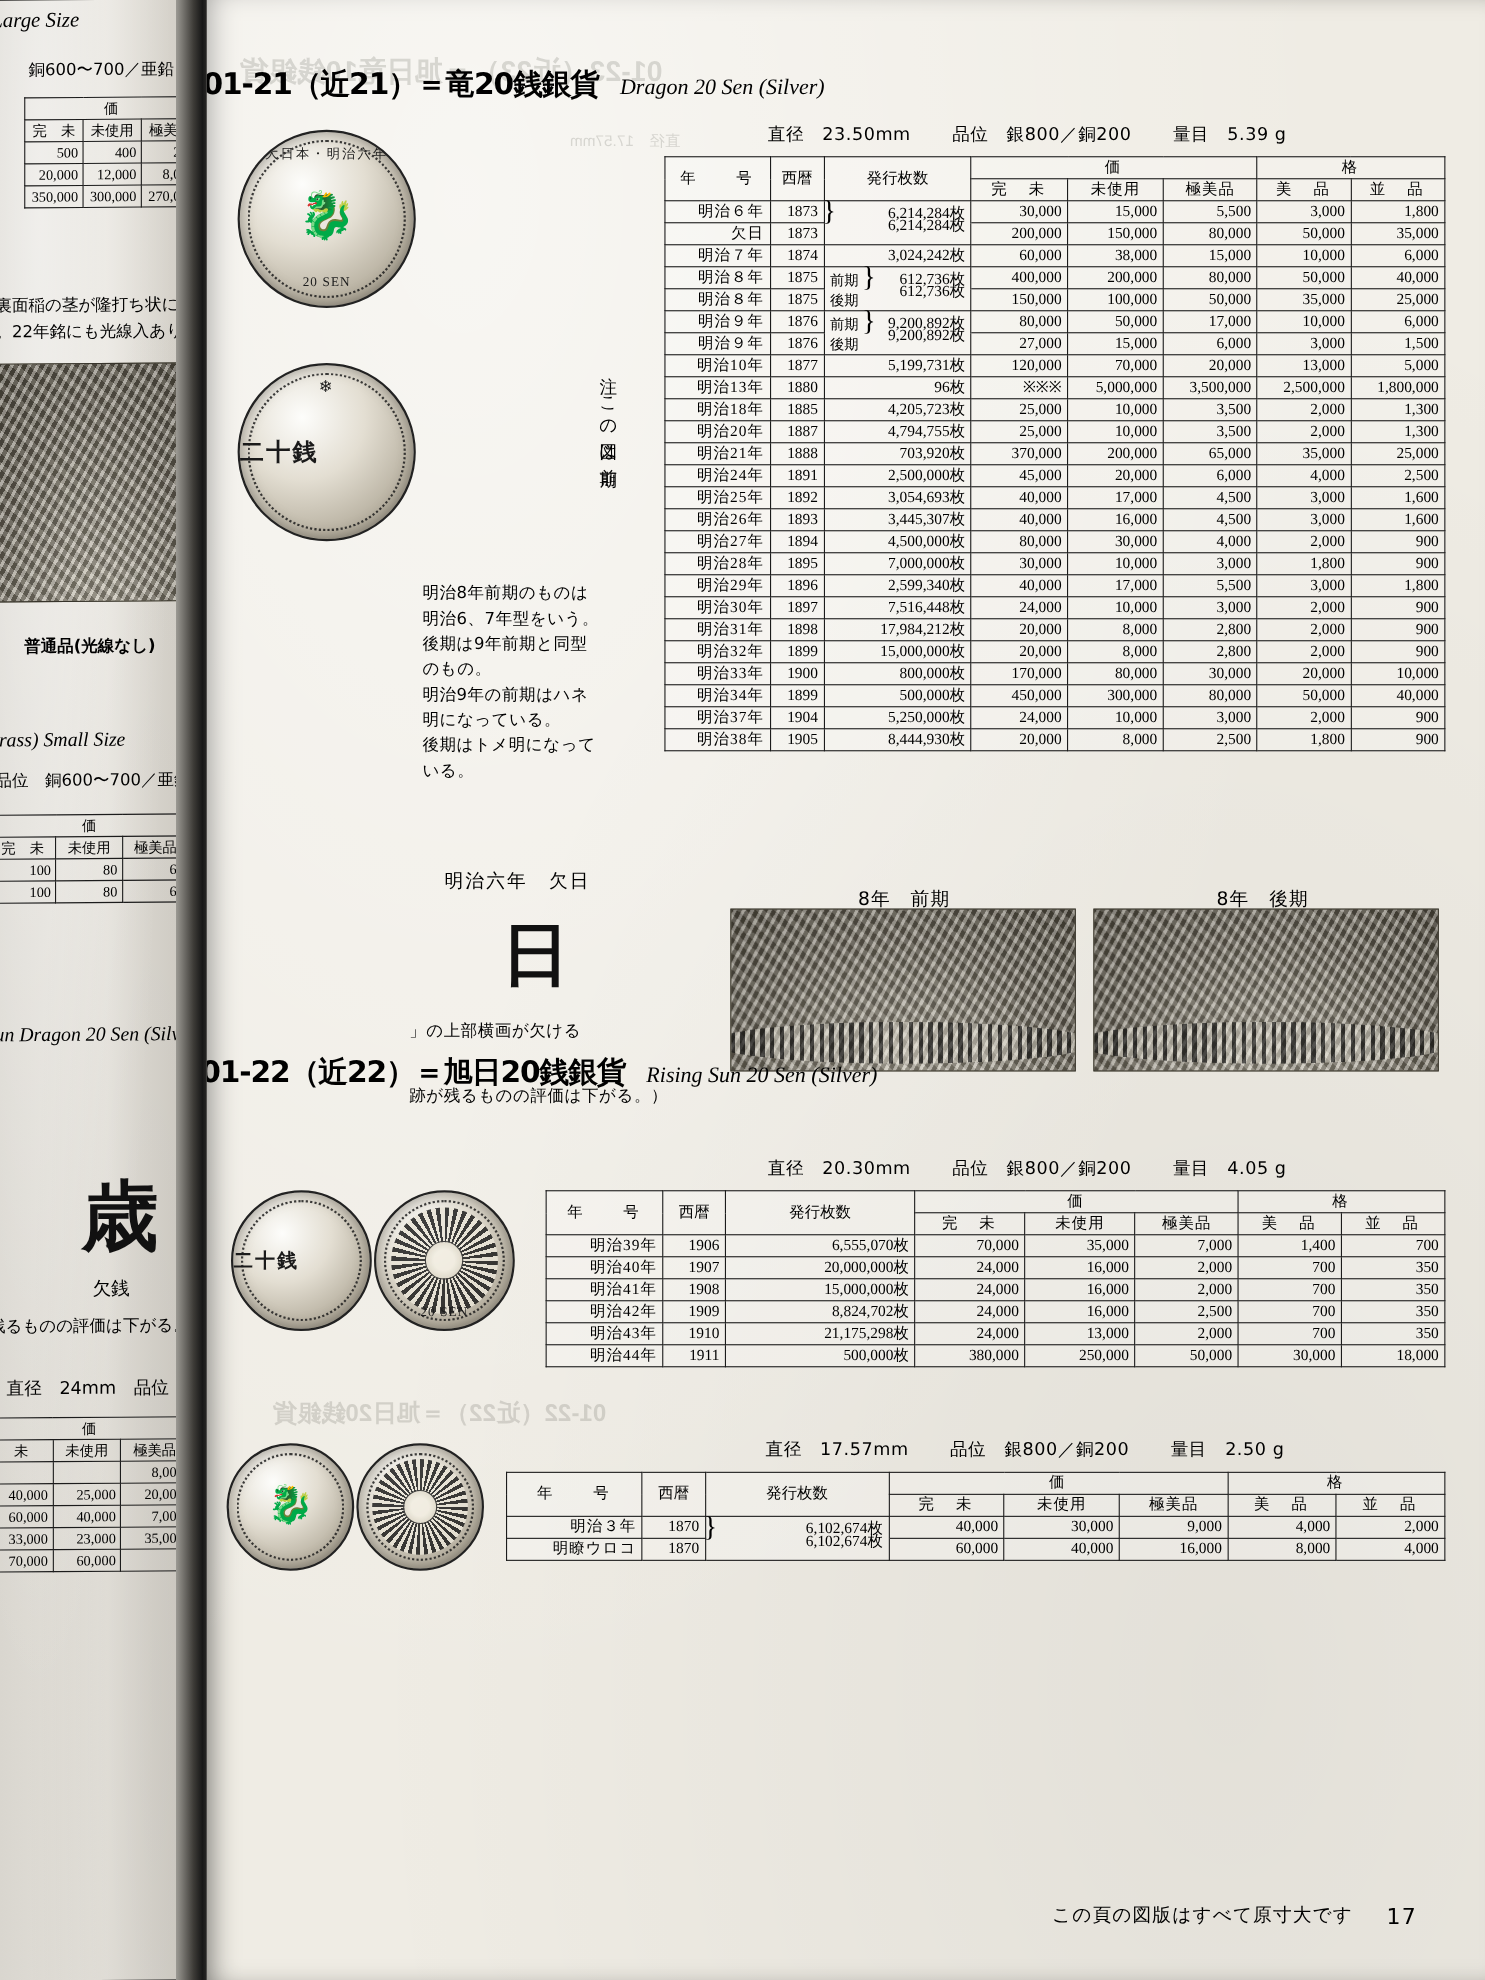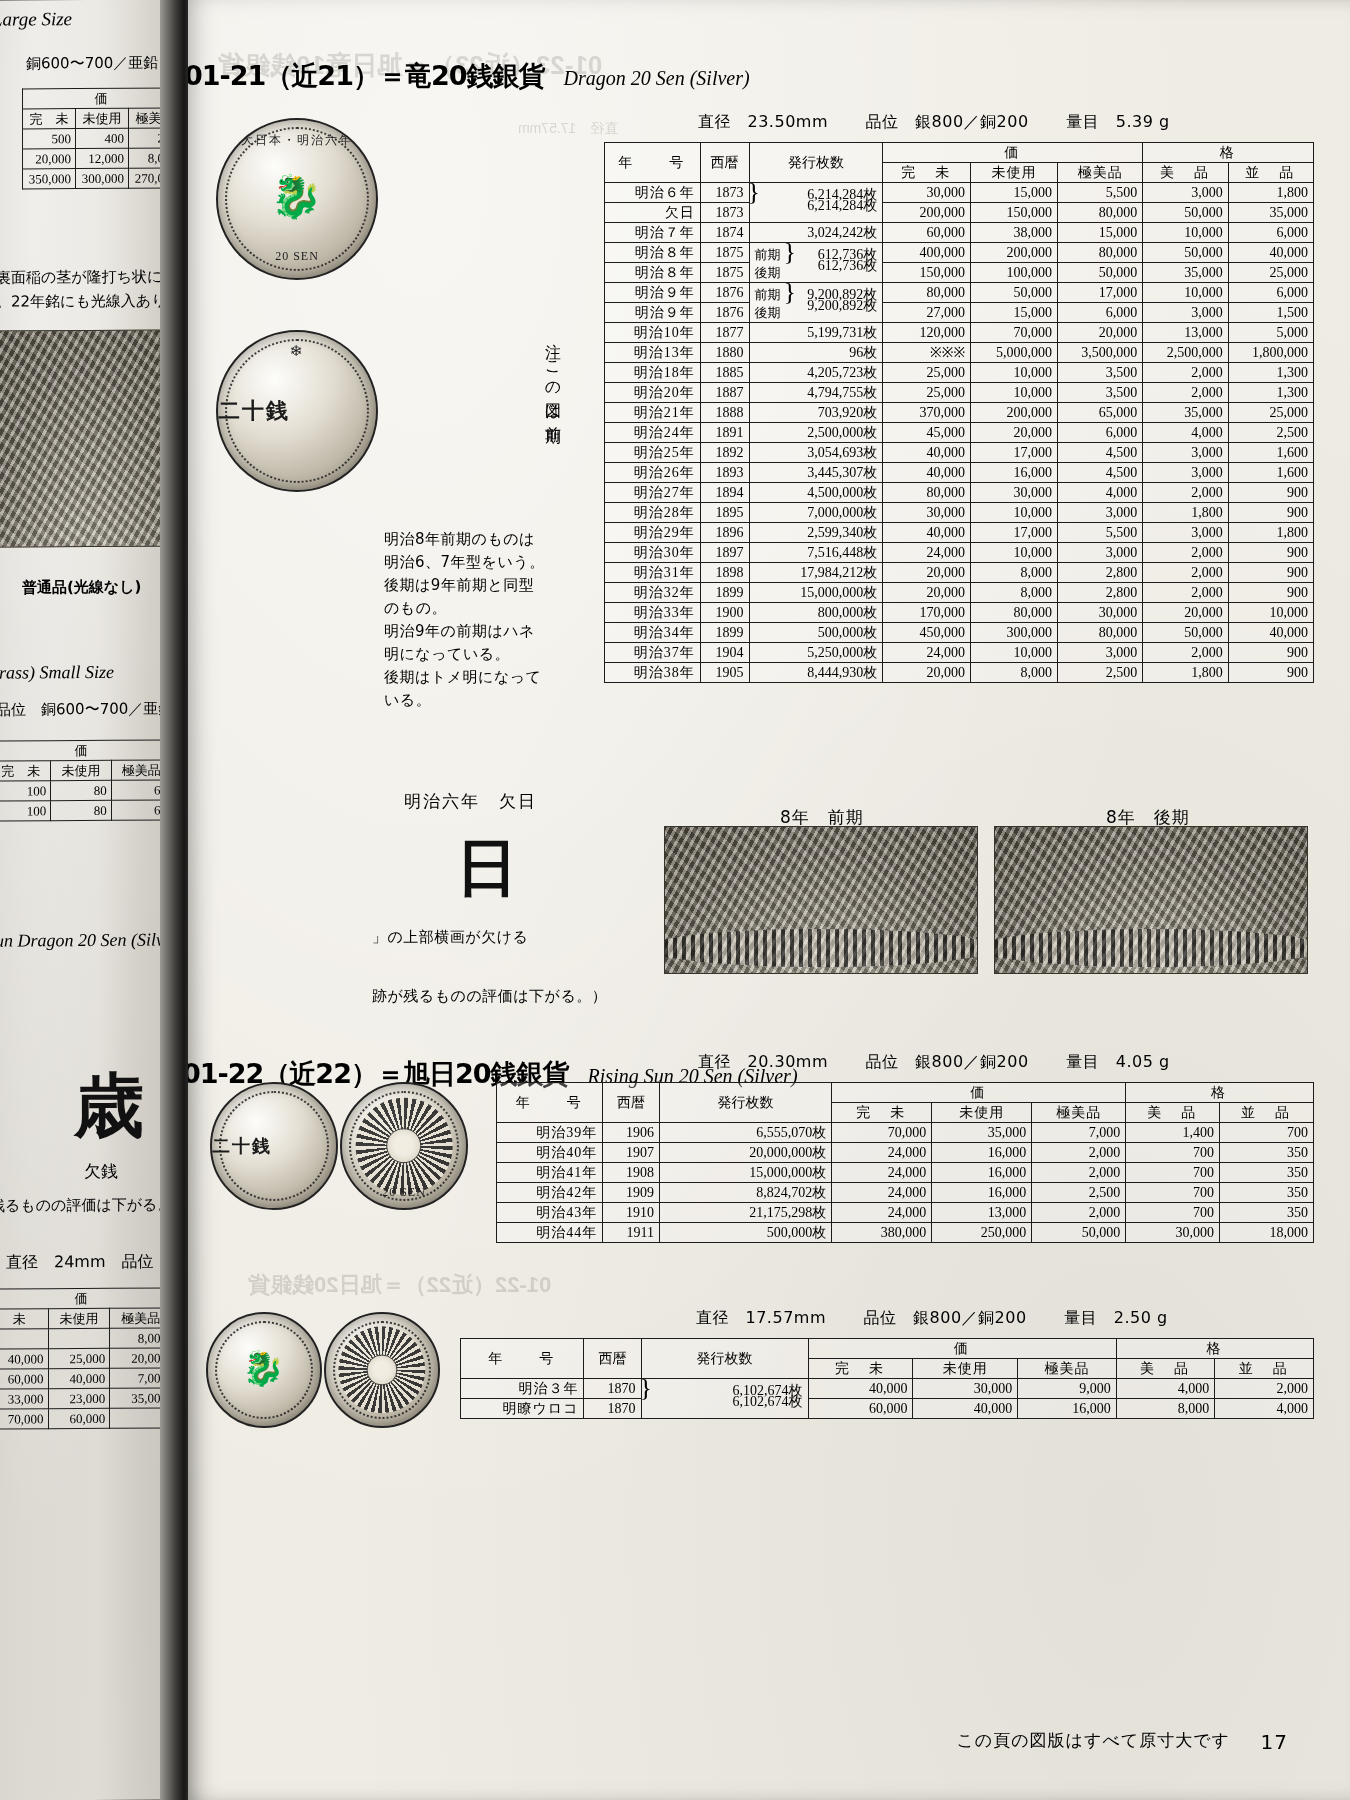--- a/index.html
+++ b/index.html
@@ -639,21 +639,21 @@
   <div class="photo" style="left:476px;top:826px;width:312px;height:146px;">
     <div class="tex"></div>
       <div class="edge"></div>
   </div>
   <div class="photo-cap jp" style="left:918px;top:806px;">8年　後期</div>
   <div class="photo" style="left:806px;top:826px;width:312px;height:146px;">
     <div class="tex"></div>
       <div class="edge"></div>
   </div>
 
-  <div class="sec-head jp" style="left:-6px;top:1056px;text-align:center;">
+  <div class="sec-head jp" style="left:-6px;top:957px;text-align:center;">
     <span class="code">01-22（近22）＝旭日20銭銀貨</span>
     <span class="eng" style="font-family:'Liberation Serif',serif;">Rising Sun 20 Sen (Silver)</span>
   </div>
 
   <div class="specline jp" style="left:510px;top:1052px;">
     <span>直径　20.30mm</span>
     <span style="margin-left:26px;">品位　銀800／銅200</span>
     <span style="margin-left:26px;">量目　4.05 g</span>
   </div>
 

